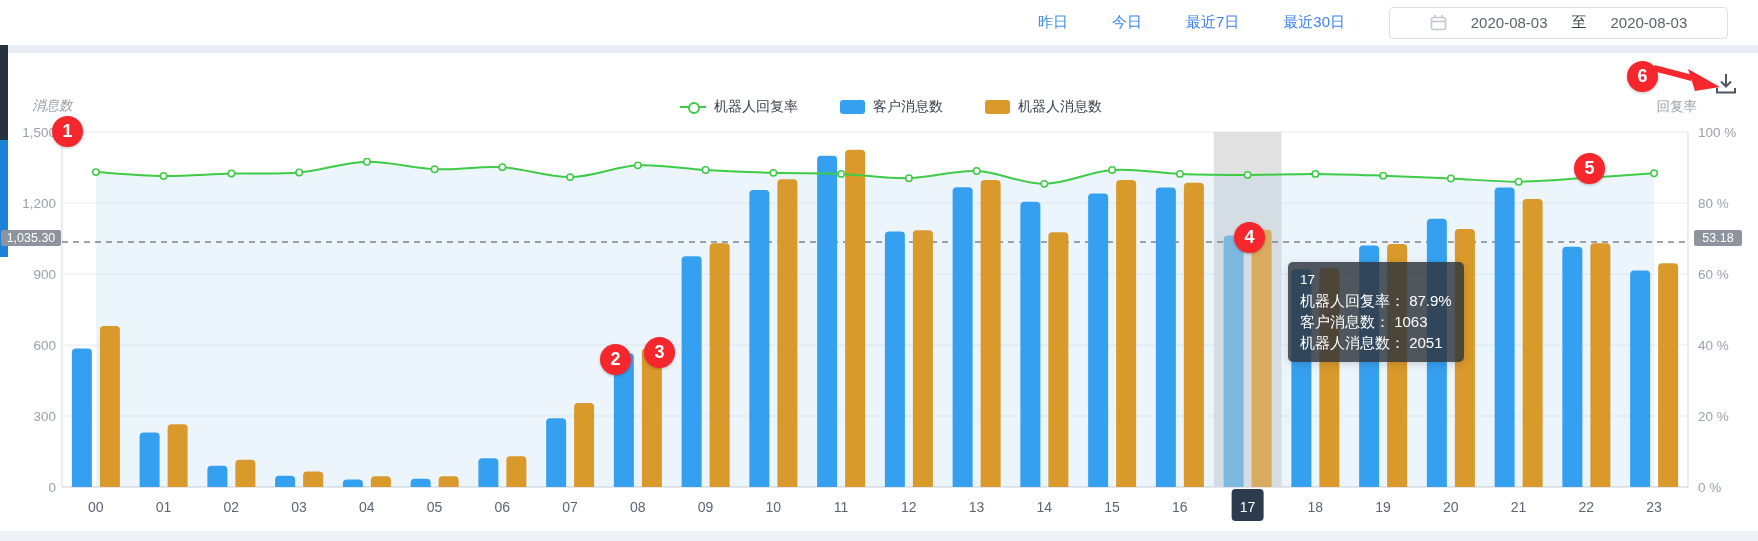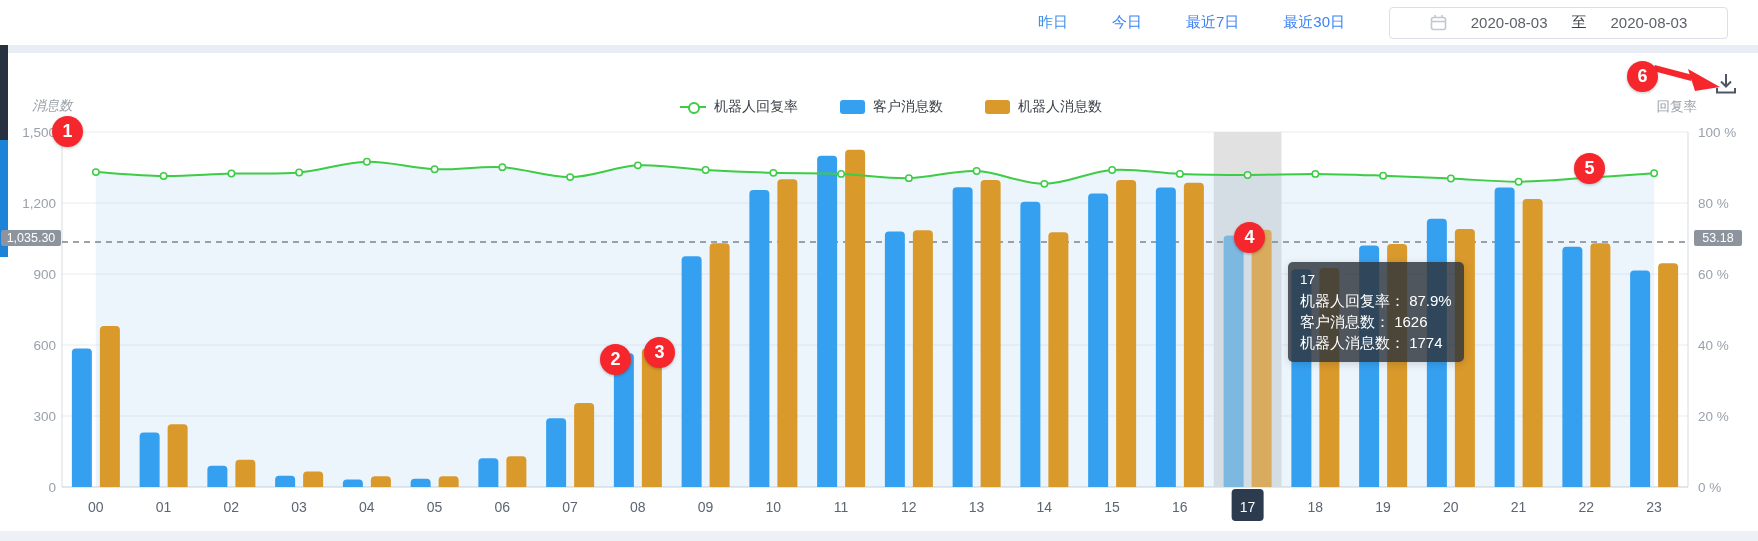--- a/index.html
+++ b/index.html
@@ -237,22 +237,22 @@
   <div class="axis-name" id="left-axis-name">消息数</div>
   <div class="axis-name" id="right-axis-name">回复率</div>
 
   <div class="avg-pill" id="avg-pill-left">1,035.30</div>
   <div class="avg-pill" id="avg-pill-right">53.18</div>
 
   <div id="tooltip">
     <div class="tt-title">17</div>
     <div id="tt-lines">
         <div class="tt-line">机器人回复率： 87.9%</div>
-        <div class="tt-line">客户消息数： 1626</div>
-        <div class="tt-line">机器人消息数： 1774</div>
+        <div class="tt-line">客户消息数： 1063</div>
+        <div class="tt-line">机器人消息数： 2051</div>
       </div>
   </div>
 
   <div id="download-btn">
     <svg width="26" height="26" viewBox="0 0 26 26">
       <line x1="13" y1="3" x2="13" y2="15" stroke="#4d5665" stroke-width="2"></line>
       <polyline points="8,10.5 13,15.5 18,10.5" fill="none" stroke="#4d5665" stroke-width="2"></polyline>
       <polyline points="4,17 4,21.5 22,21.5 22,17" fill="none" stroke="#4d5665" stroke-width="2"></polyline>
     </svg>
   </div>

